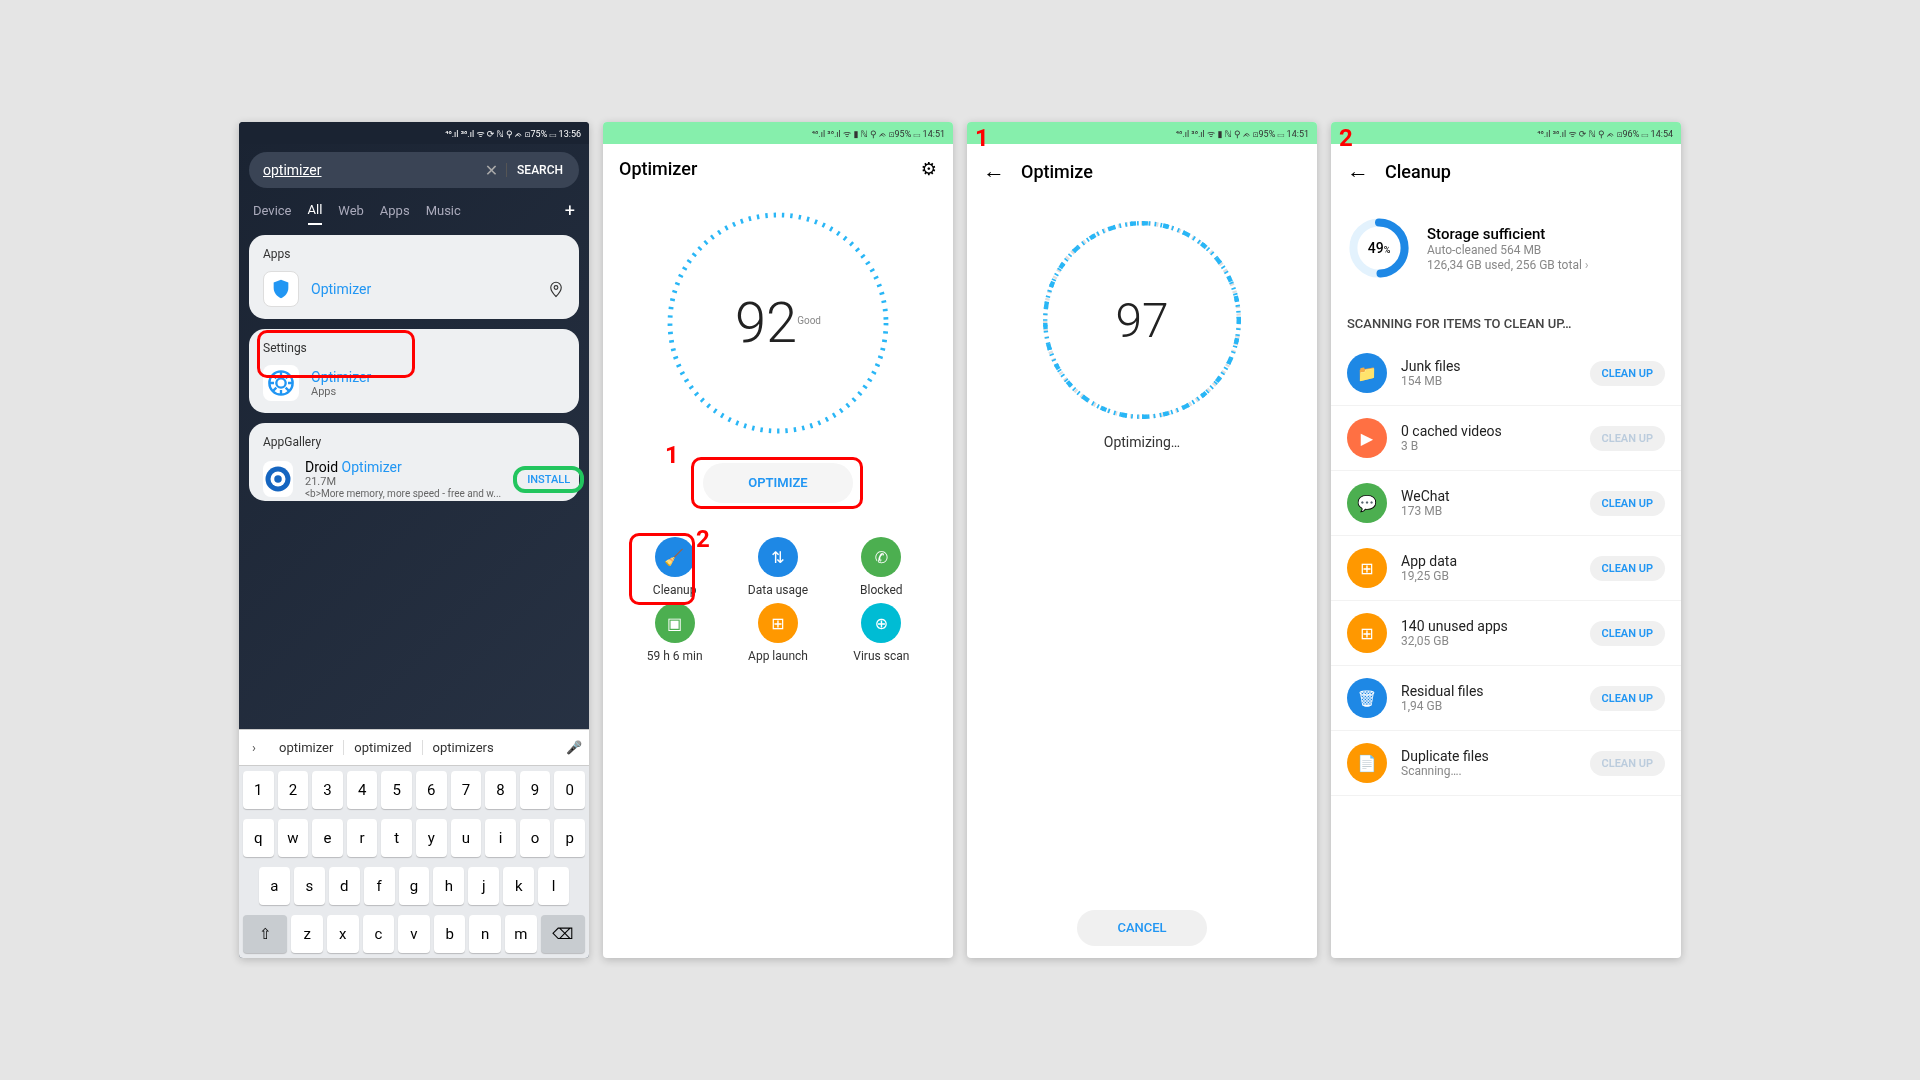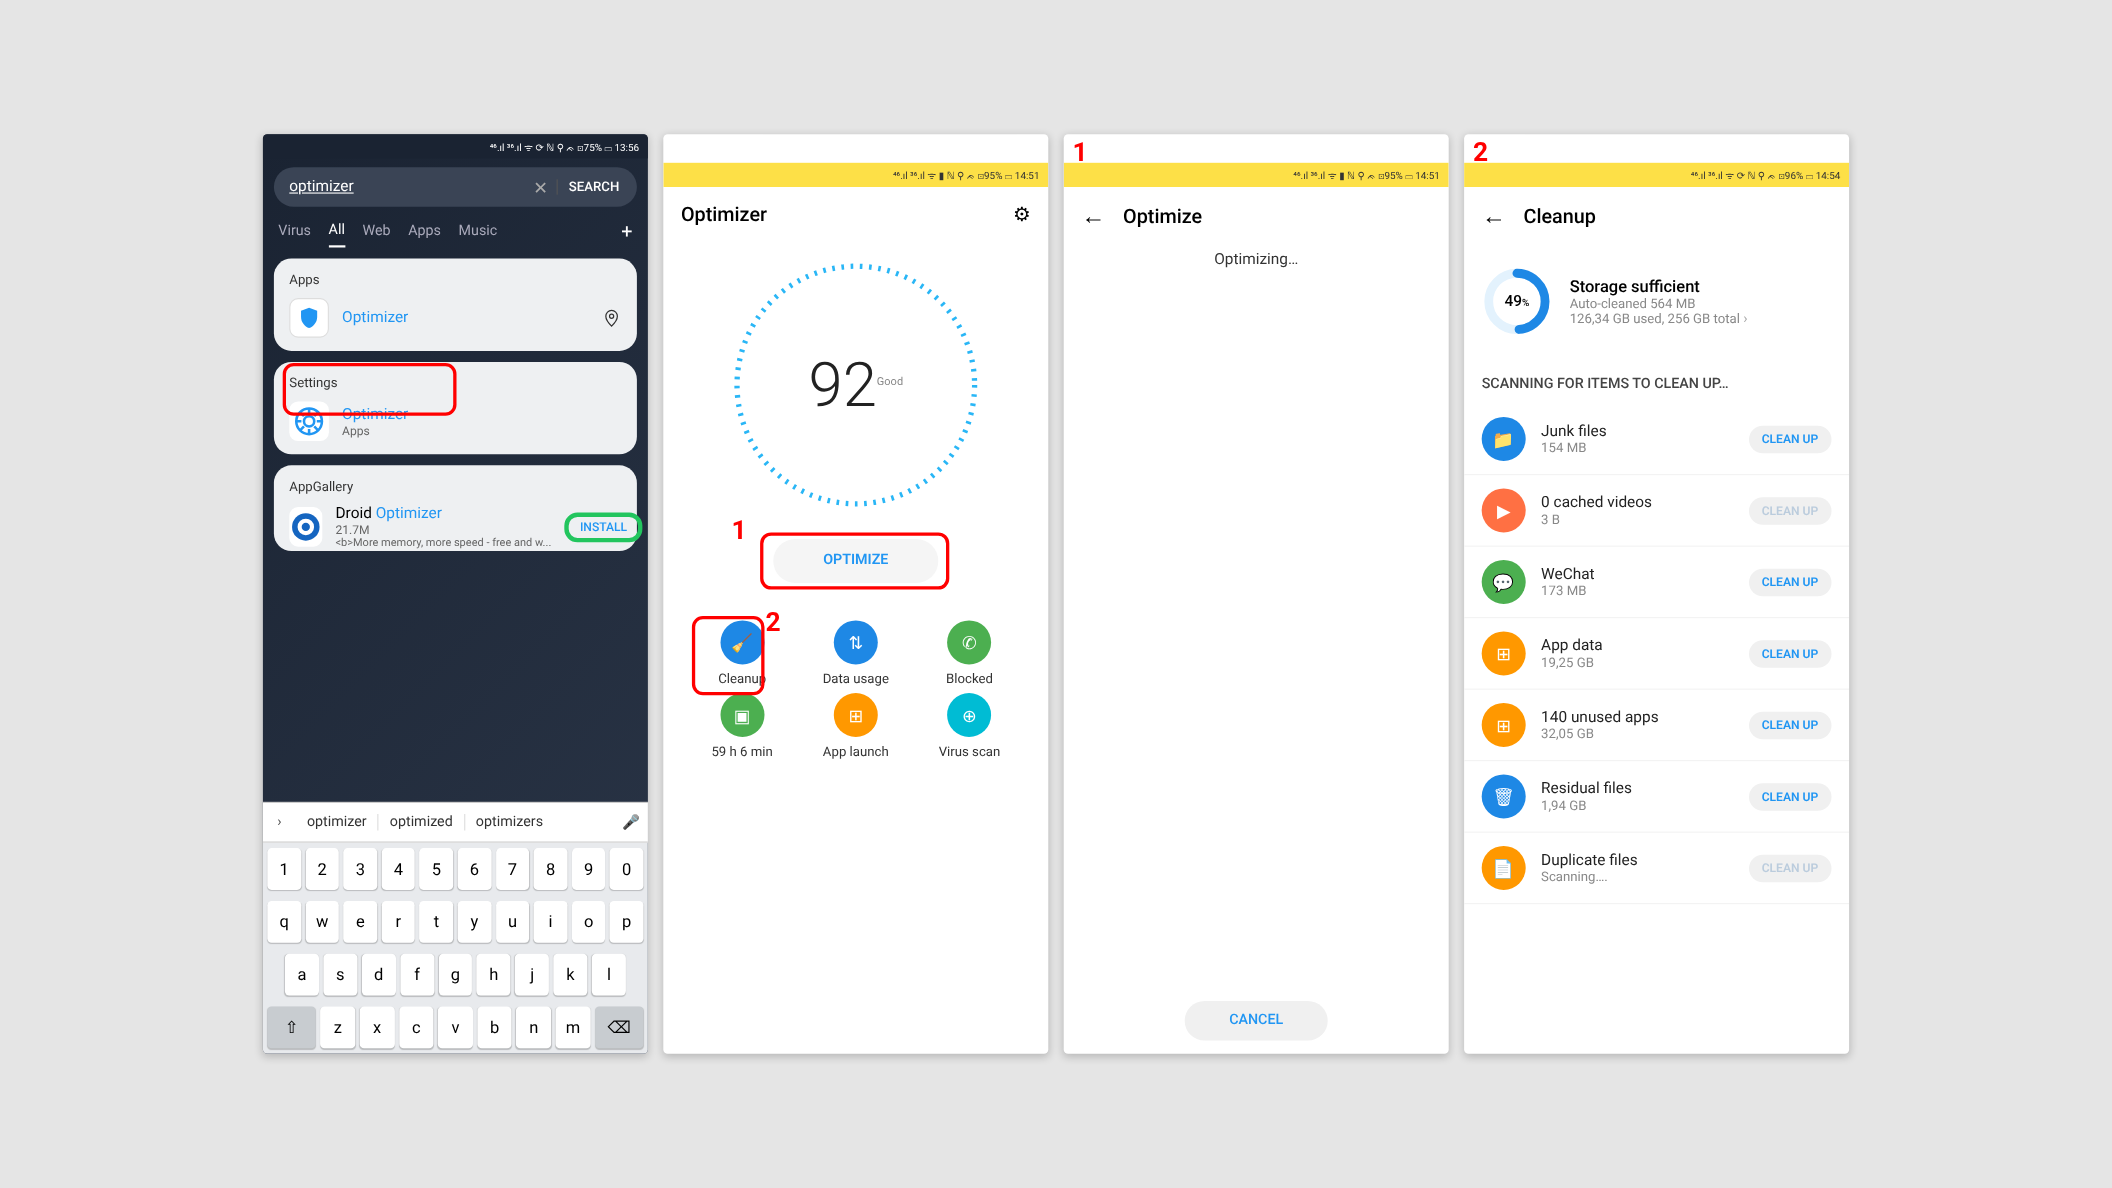--- a/index.html
+++ b/index.html
@@ -2,21 +2,21 @@
 <html><head>
 <meta charset="utf-8">
 <style>
 * { margin: 0; padding: 0; box-sizing: border-box; font-family: -apple-system, BlinkMacSystemFont, "Segoe UI", Roboto, Arial, sans-serif; }
 body { background: #e5e5e5; width: 1920px; height: 1080px; transform-origin: top left; display: flex; justify-content: center; align-items: center; gap: 14px; padding: 20px; }
 .phone { width: 350px; height: 836px; background: #fff; border-radius: 4px; box-shadow: 0 2px 8px rgba(0,0,0,0.2); overflow: hidden; position: relative; }
 
 
 .status-bar { height: 22px; display: flex; justify-content: flex-end; align-items: center; padding: 0 8px; font-size: 10px; gap: 3px; }
 .status-bar.dark { background: #1a2332; color: #fff; }
-.status-bar.light { background: #fde047; color: #333; margin-top: 26px; }
+.status-bar.light { background: #86efac; color: #333; }
 .status-icons { display: flex; gap: 2px; align-items: center; font-size: 9px; }
 
 
 .phone1 { background: linear-gradient(135deg, #1a2332 0%, #2a3547 100%); }
 .search-box { margin: 8px 10px; background: #3a4455; border-radius: 20px; height: 36px; display: flex; align-items: center; padding: 0 6px 0 14px; }
 .search-input { flex: 1; color: #fff; font-size: 14px; text-decoration: underline; }
 .search-x { color: #aaa; font-size: 16px; padding: 0 8px; }
 .search-btn { color: #fff; font-size: 12px; font-weight: 500; padding: 0 10px; border-left: 1px solid #555; }
 .tabs { display: flex; padding: 0 14px; gap: 16px; align-items: center; color: #aab; font-size: 13px; }
 .tab { padding: 6px 0; }
@@ -98,21 +98,21 @@
 <div class="phone phone1">
   <div class="status-bar dark">
     <span class="status-icons">⁴⁶.ıl ³⁶.ıl ᯤ ⟳ ℕ ⚲ ᨃ ⊡75% ▭ 13:56</span>
   </div>
   <div class="search-box">
     <span class="search-input">optimizer</span>
     <span class="search-x">✕</span>
     <span class="search-btn">SEARCH</span>
   </div>
   <div class="tabs">
-    <span class="tab">Virus</span>
+    <span class="tab">Device</span>
     <span class="tab active">All</span>
     <span class="tab">Web</span>
     <span class="tab">Apps</span>
     <span class="tab">Music</span>
     <span class="tab-plus">+</span>
   </div>
 
   <div class="card">
     <div class="card-title">Apps</div>
     <div class="app-row" style="position:relative;">
@@ -279,20 +279,31 @@
 
 <div class="phone" style="position:relative;">
   <span class="red-num" style="top:2px; left:8px;">1</span>
   <div class="status-bar light">
     <span class="status-icons">⁴⁶.ıl ³⁶.ıl ᯤ ▮ ℕ ⚲ ᨃ ⊡95% ▭ 14:51</span>
   </div>
   <div class="header">
     <span class="back-arrow">←</span>
     <span class="header-title">Optimize</span>
   </div>
+  <div class="progress-ring">
+    <svg viewBox="0 0 100 100" style="position:absolute;inset:0;">
+      <circle cx="50" cy="50" r="44" fill="none" stroke="#ddd" stroke-width="2" stroke-dasharray="1 2.5"></circle>
+      <circle cx="50" cy="50" r="44" fill="none" stroke="#29b6f6" stroke-width="2" stroke-dasharray="1 2.5" stroke-dashoffset="0" transform="rotate(-90 50 50)" style="stroke-dasharray:1 2.5; stroke-dashoffset:0;" pathLength="100"></circle>
+      <path d="M50 6 a44 44 0 0 1 32 75" fill="none" stroke="#29b6f6" stroke-width="2.2" stroke-dasharray="1 2.5" opacity="0"></path>
+    </svg>
+    <svg viewBox="0 0 100 100" style="position:absolute;inset:0;">
+      <circle cx="50" cy="50" r="44" fill="none" stroke="#29b6f6" stroke-width="2" stroke-dasharray="1 2.5" transform="rotate(90 50 50)" pathLength="360" style="stroke-dashoffset:250;"></circle>
+    </svg>
+    <span class="score-num" style="font-size:48px;">97</span>
+  </div>
   <div class="optimizing-text">Optimizing…</div>
   <div class="cancel-btn">CANCEL</div>
 </div>
 
 <div class="phone" style="position:relative;">
   <span class="red-num" style="top:2px; left:8px;">2</span>
   <div class="status-bar light">
     <span class="status-icons">⁴⁶.ıl ³⁶.ıl ᯤ ⟳ ℕ ⚲ ᨃ ⊡96% ▭ 14:54</span>
   </div>
   <div class="header">

